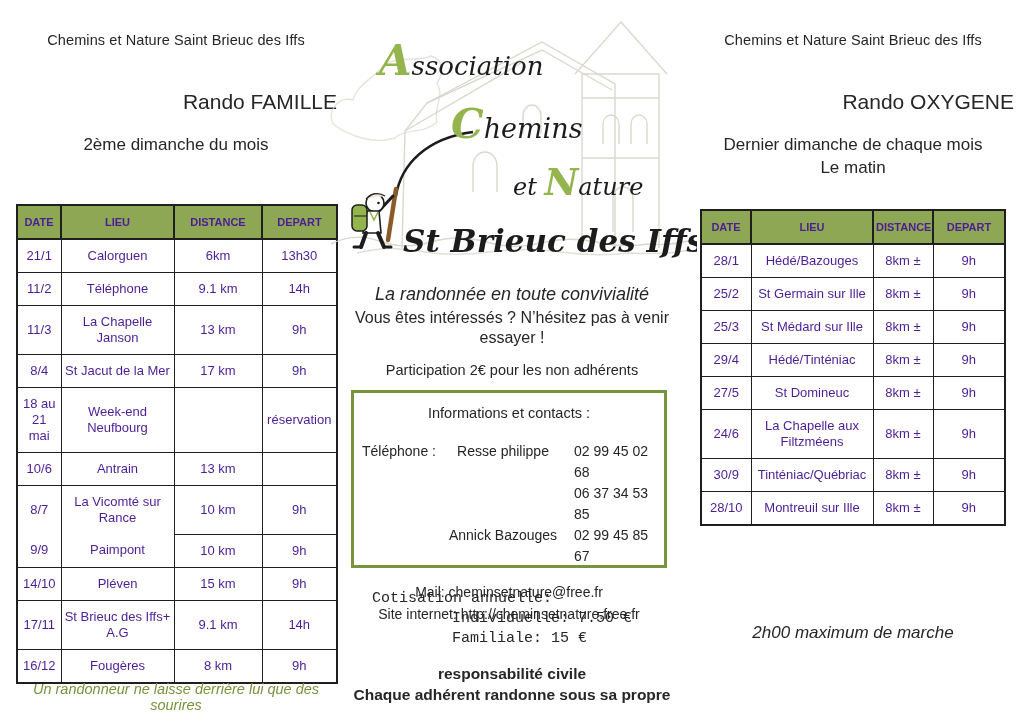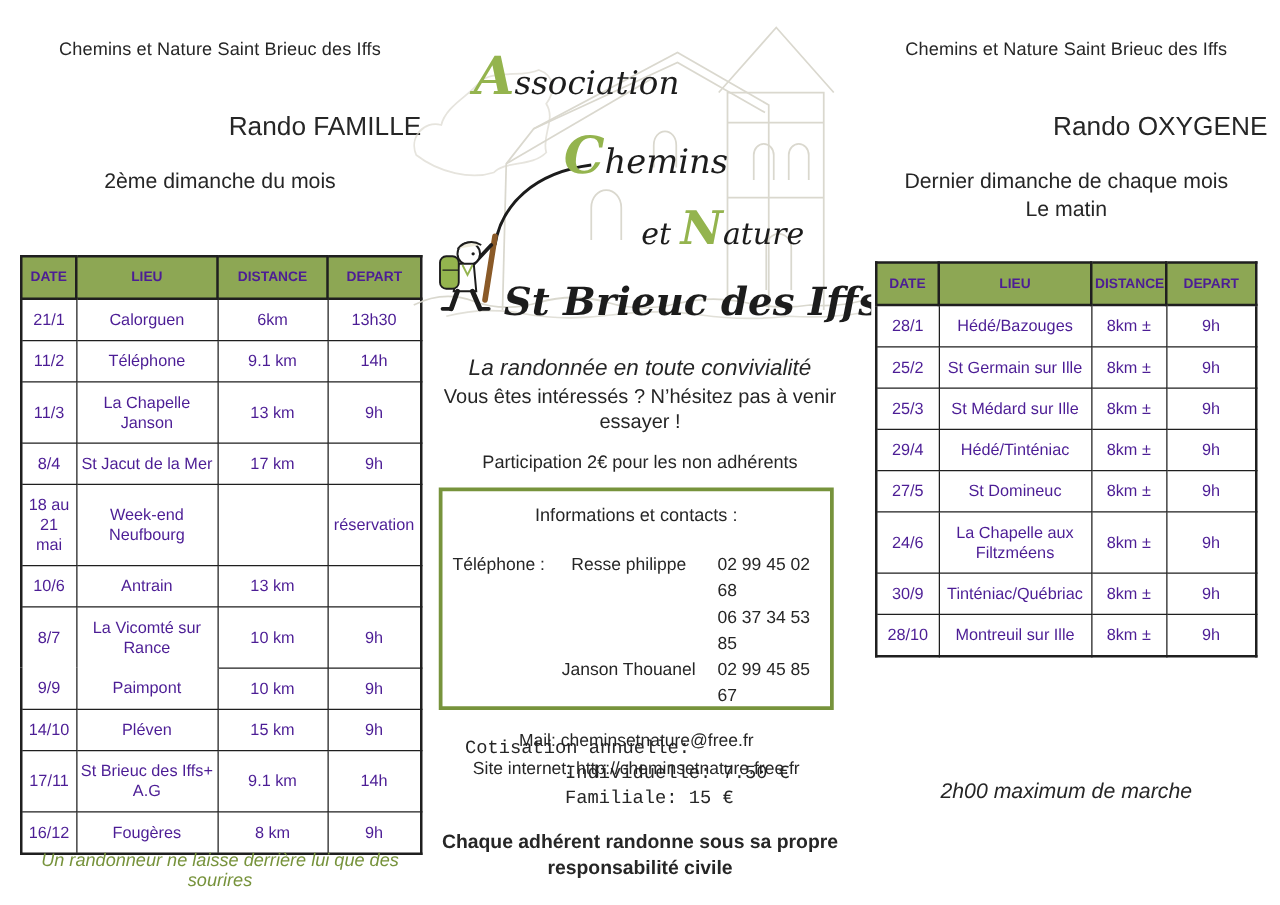--- a/index.html
+++ b/index.html
@@ -239,38 +239,38 @@
       <span class="c-name">Resse philippe</span>
       <span class="c-phone">02 99 45 02 68</span>
     </div>
     <div class="contact-row">
       <span class="c-label"></span>
       <span class="c-name"></span>
       <span class="c-phone">06 37 34 53 85</span>
     </div>
     <div class="contact-row">
       <span class="c-label"></span>
-      <span class="c-name">Janson Thouanel</span>
+      <span class="c-name">Annick Bazouges</span>
       <span class="c-phone">02 99 45 85 67</span>
     </div>
     <div class="contact-mail">
       <div>Mail:  cheminsetnature@free.fr</div>
       <div>Site internet: http://cheminsetnature.free.fr</div>
     </div>
   </div>
 
   <div class="abs cotisation" style="left:45px;top:589px;width:310px;font-family:Liberation Mono, monospace;">
     <div>Cotisation annuelle:</div>
     <div class="cot-line">Individuelle: 7.50 €</div>
     <div class="cot-line">Familiale:   15 €</div>
   </div>
 
   <div class="abs center disclaimer" style="left:6px;top:663px;width:358px;">
+    <div>responsabilité civile</div>
     <div>Chaque adhérent randonne sous  sa propre</div>
-    <div>responsabilité civile</div>
   </div>
 </div>
 
 <div class="abs" style="left:692px;top:0;width:322px;height:724px;">
   <div class="abs center org-name" style="left:0;top:32px;width:322px;">Chemins et Nature Saint Brieuc des Iffs</div>
   <div class="abs center rando-title" style="left:0;top:90px;width:322px;">Rando OXYGENE</div>
   <div class="abs center rando-sub" style="left:0;top:133px;width:322px;">
     <div>Dernier dimanche de chaque mois</div>
     <div>Le matin</div>
   </div>

